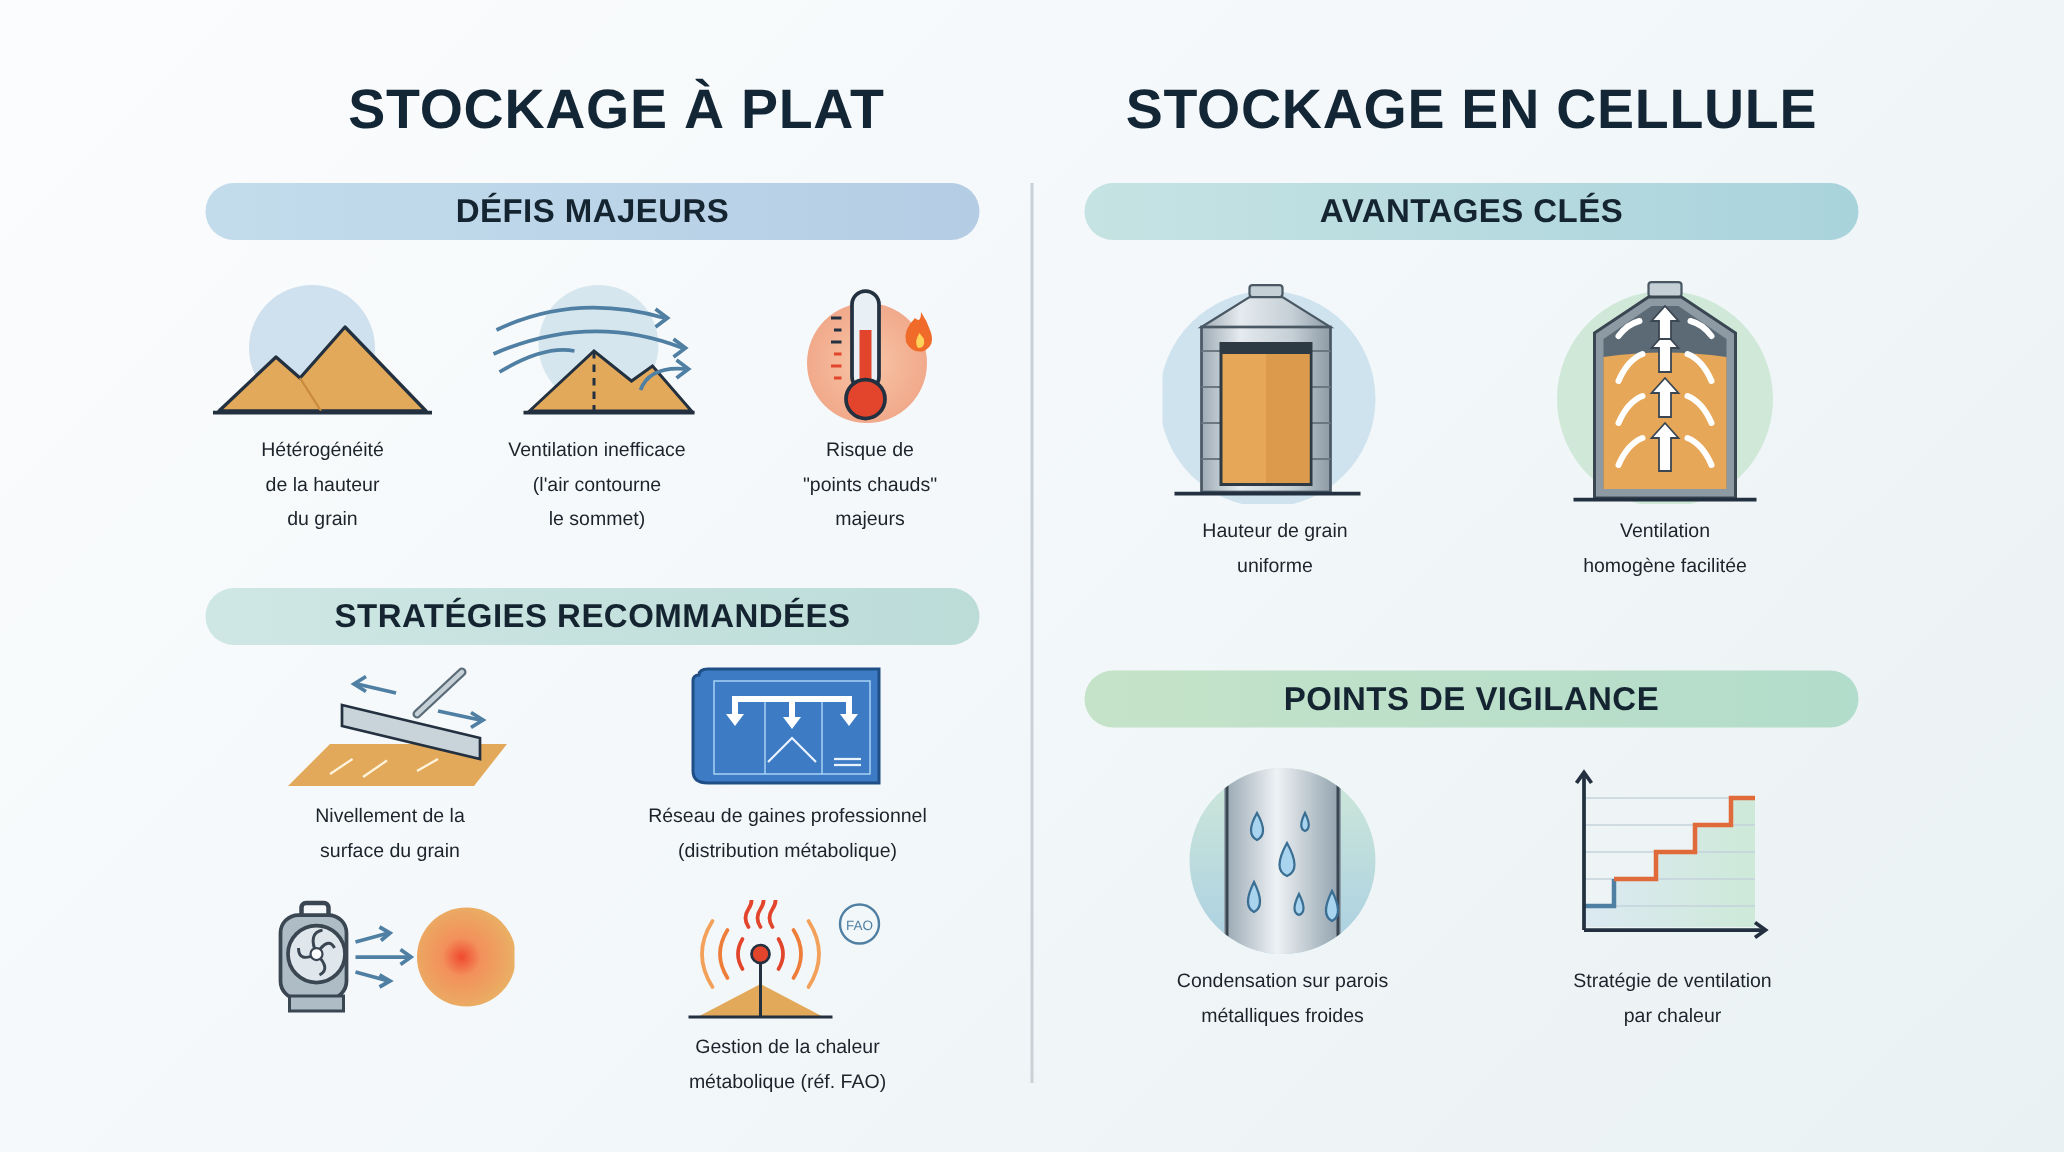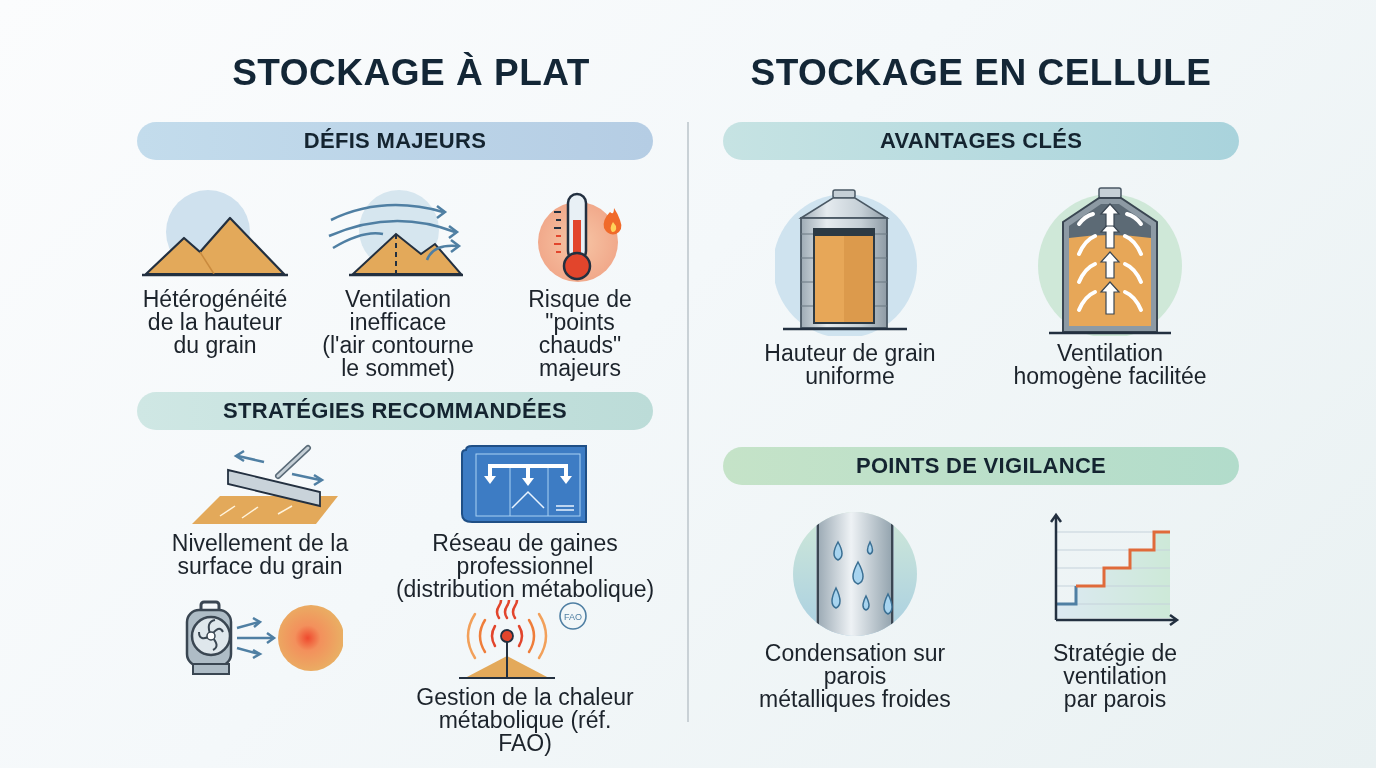--- a/index.html
+++ b/index.html
@@ -35,21 +35,21 @@
   .pill.strat { left: 137px; top: 392px; width: 516px; background: linear-gradient(90deg, #cfe7e4, #bcdcd8); }
   .pill.avant { left: 723px; top: 122px; width: 516px; background: linear-gradient(90deg, #c6e3e3, #a9d3dc); }
   .pill.vigil { left: 723px; top: 447px; width: 516px; background: linear-gradient(90deg, #c5e3c8, #b2dccb); text-align: right; }
   .divider {
     position: absolute; left: 687px; top: 122px; width: 2px; height: 600px;
     background: #c9d1d6;
   }
   .item { position: absolute; text-align: center; }
   .item .icon { display: block; margin: 0 auto; }
   .label {
-    font-size: 23px;
+    font-size: 13px;
     line-height: 23px;
     color: #1c232b;
     white-space: pre-line;
     margin-top: 6px;
   }
 </style>
 </head>
 <body>
 
 <div class="title left">STOCKAGE À PLAT</div>
@@ -335,14 +335,14 @@
         <line x1="6" y1="92" x2="120" y2="92"></line>
       </g>
     <path d="M6 92 L26 92 L26 74" fill="none" stroke="#4f7fa3" stroke-width="3"></path>
     <path d="M26 74 L54 74 L54 56 L80 56 L80 38 L104 38 L104 20 L120 20" fill="none" stroke="#e06a3a" stroke-width="3"></path>
     <line x1="6" y1="4" x2="6" y2="108" stroke="#233040" stroke-width="2.5"></line>
     <path d="M1 10 L6 3 L11 10" fill="none" stroke="#233040" stroke-width="2.5"></path>
     <line x1="6" y1="108" x2="126" y2="108" stroke="#233040" stroke-width="2.5"></line>
     <path d="M120 103 L127 108 L120 113" fill="none" stroke="#233040" stroke-width="2.5"></path>
   </svg>
   <div class="label">Stratégie de ventilation
-par parois</div>
+par chaleur</div>
 </div>
 
 </body></html>

